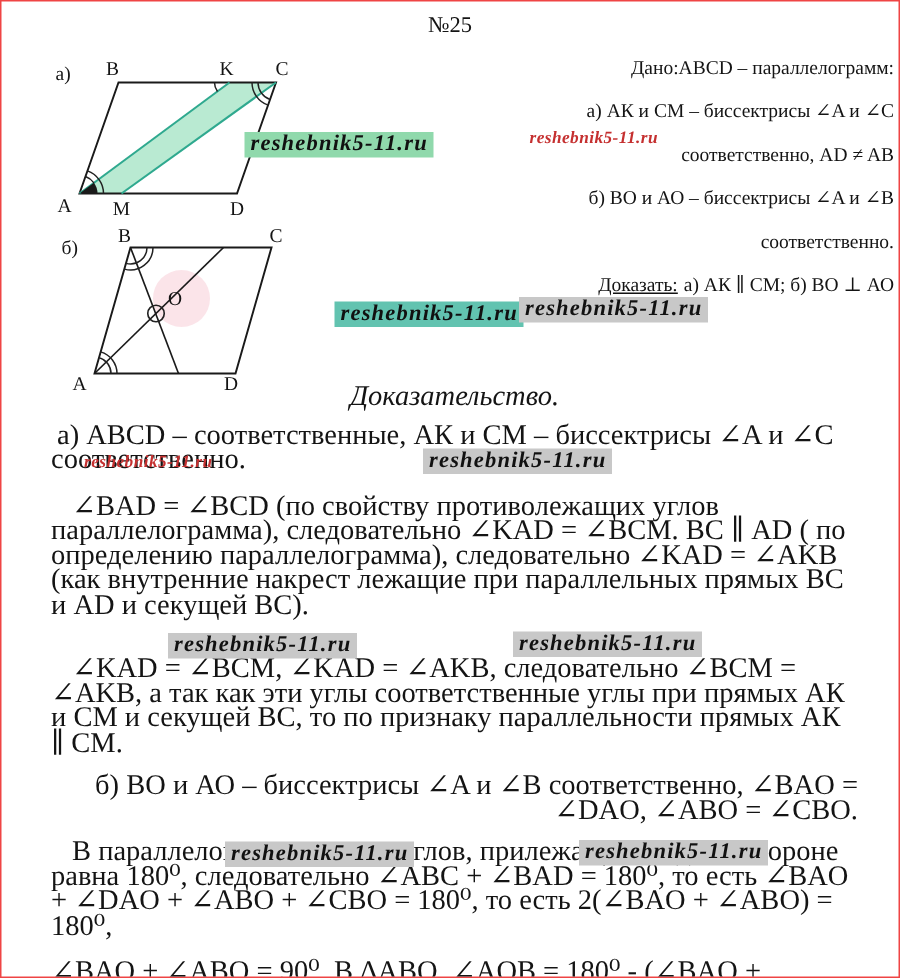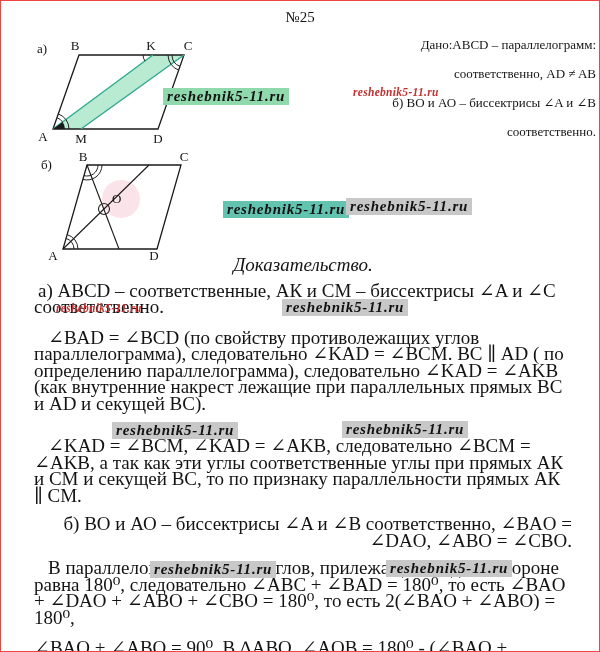--- a/index.html
+++ b/index.html
@@ -94,23 +94,27 @@
     <path d="M 63,16 A 15 15 0 0 1 43.9,30.4" fill="none" stroke="#222" stroke-width="1"></path>
     <text x="44" y="12" text-anchor="middle" fill="#b03030">B</text>
     <text x="145" y="12" text-anchor="middle">C</text>
     <text x="14" y="111" text-anchor="middle">A</text>
     <text x="115" y="111" text-anchor="middle">D</text>
     <text x="73" y="54" font-size="11">O</text>
   </svg>
 
   <div class="given">
     <div class="gline">Дано:ABCD – параллелограмм:</div>
+    <div class="gline">а) АК и СМ – биссектрисы ∠A и ∠C</div>
     <div class="gline">соответственно, AD ≠ AB</div>
     <div class="gline">б) ВО и АО – биссектрисы ∠A и ∠B</div>
     <div class="gline">соответственно.</div>
+    <div class="gline">
+      <span class="u">Доказать:</span><span>а) АК ∥ СМ; б) ВО ⊥ АО</span>
+    </div>
   </div>
 
   <div class="proof">
     <div class="proof-heading">Доказательство.</div>
     <div class="para m-p1" style="text-indent:4px;">а) ABCD – соответственные, АК и СМ – биссектрисы ∠A и ∠C соответственно.</div>
     <div class="para ind m-p2">∠BAD = ∠BCD (по свойству противолежащих углов параллелограмма), следовательно ∠KAD = ∠BCM. ВС ∥ AD ( по определению параллелограмма), следовательно ∠KAD = ∠AKB (как внутренние накрест лежащие при параллельных прямых ВС и AD и секущей ВС).</div>
     <div class="para ind m-p3">∠KAD = ∠BCM, ∠KAD = ∠AKB, следовательно ∠BCM = ∠AKB, а так как эти углы соответственные углы при прямых АК и СМ и секущей ВС, то по признаку параллельности прямых АК ∥ СМ.</div>
     <div class="para m-p4" style="text-indent:4px;text-align:right;">б) ВО и АО – биссектрисы ∠A и ∠B соответственно, ∠BAO = ∠DAO, ∠ABO = ∠CBO.</div>
     <div class="para ind m-p5">В параллелограмме сумма углов, прилежащих к одной стороне равна 180⁰, следовательно ∠ABC + ∠BAD = 180⁰, то есть ∠BAO + ∠DAO + ∠ABO + ∠CBO = 180⁰, то есть 2(∠BAO + ∠ABO) = 180⁰,</div>
     <div class="para m-p6">∠BAO + ∠ABO = 90⁰. В ∆ABO, ∠AOB = 180⁰ - (∠BAO + ∠ABO) = 180⁰ - 90⁰ = 90⁰, следовательно ВО ⊥ АО.</div>

